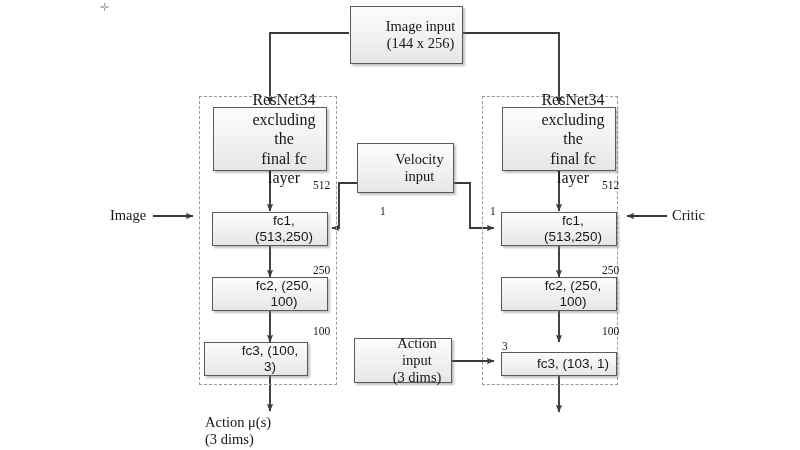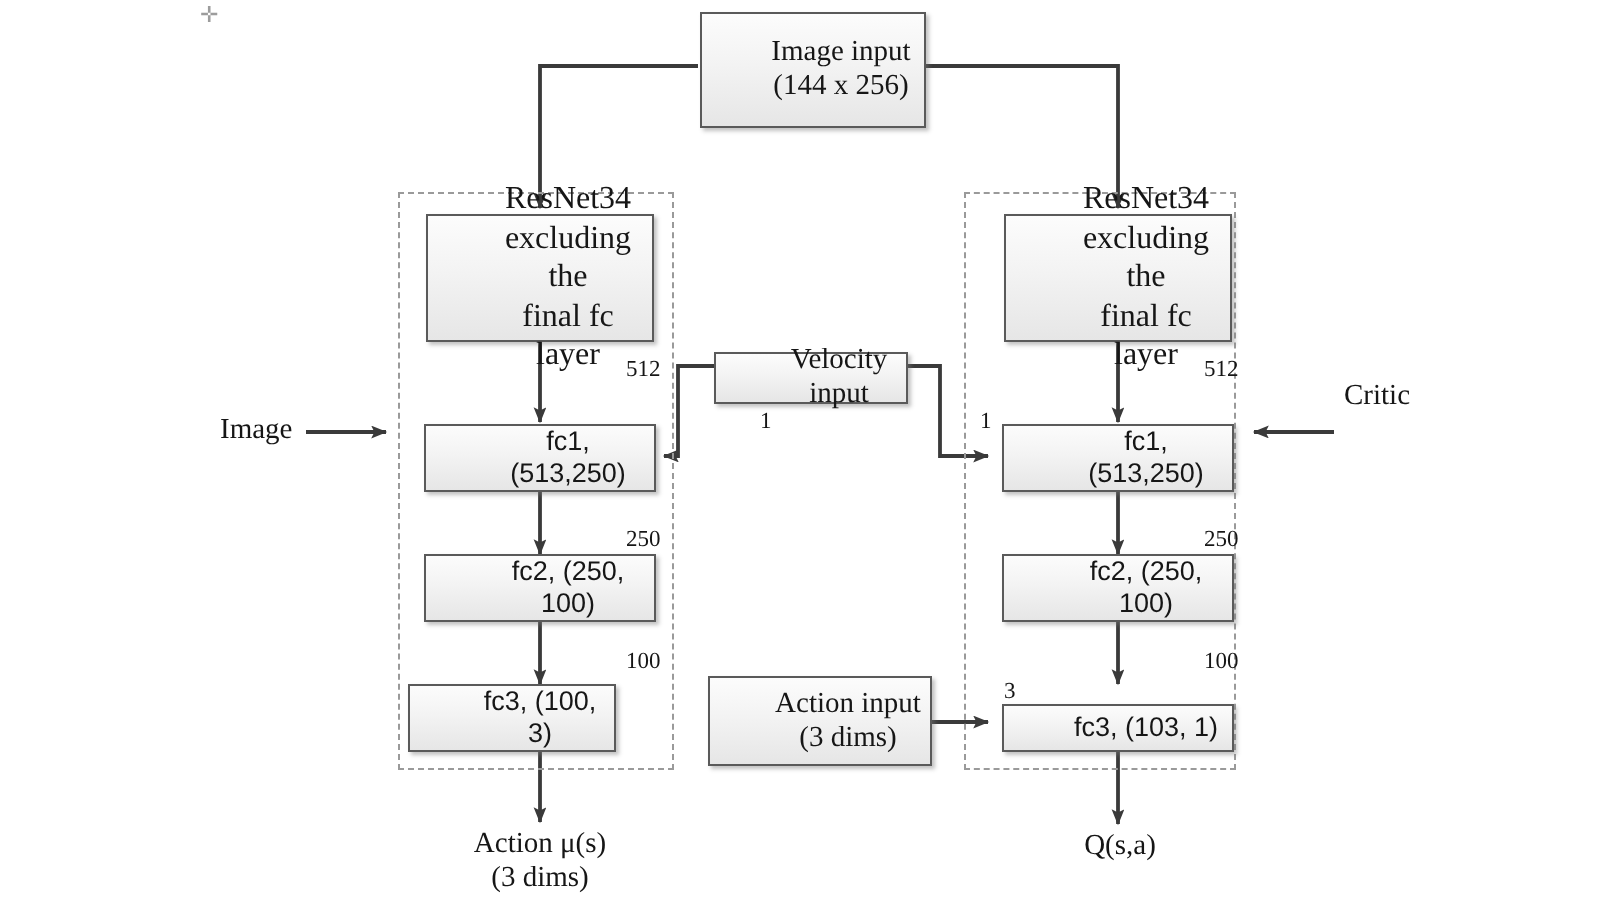--- a/index.html
+++ b/index.html
@@ -78,21 +78,20 @@
     color: #161616;
     white-space: nowrap;
     z-index: 4;
   }
   .lbl.small {
     font-size: 11.5px;
     font-family: "Liberation Serif", "DejaVu Serif", serif;
     margin-left: 36px;
   }
   .lbl.center {
-    text-align: center;
     line-height: 1.2;
   }
   .artifact {
     position: absolute;
     color: #9c9c9c;
     font-size: 11px;
     font-family: "Liberation Sans", "DejaVu Sans", sans-serif;
     z-index: 5;
   }
 </style>
@@ -196,33 +195,30 @@
   <div class="node sans" style="left:501px; top:352px; width:116px; height:24px;">
     <div class="lines"><span>fc3, (103, 1)</span></div>
   </div>
 
   <div class="lbl small" style="left:566px; top:179px;">512</div>
   <div class="lbl small" style="left:566px; top:264px;">250</div>
   <div class="lbl small" style="left:566px; top:325px;">100</div>
   <div class="lbl small" style="left:454px; top:205px;">1</div>
   <div class="lbl small" style="left:466px; top:340px;">3</div>
 
-  <div class="lbl center" style="left:495px; top:415px; width:130px;">
-    <span>Q(s,a)</span>
-  </div>
-
-  <div class="lbl" style="left:672px; top:190px;">Critic</div>
-
-  <div class="node" style="left:357px; top:176px; width:97px; height:26px;">
+
+  <div class="lbl" style="left:672px; top:207px;">Critic</div>
+
+  <div class="node" style="left:357px; top:143px; width:97px; height:50px;">
     <div class="lines">
       <span>Velocity input</span>
     </div>
   </div>
 
-  <div class="node" style="left:354px; top:338px; width:112px; height:45px;">
+  <div class="node" style="left:354px; top:338px; width:98px; height:45px;">
     <div class="lines">
       <span>Action input</span>
       <span class="l2">(3 dims)</span>
     </div>
   </div>
 
   <div class="artifact" style="left:100px; top:1px;">✛</div>
 
 </div>
 

